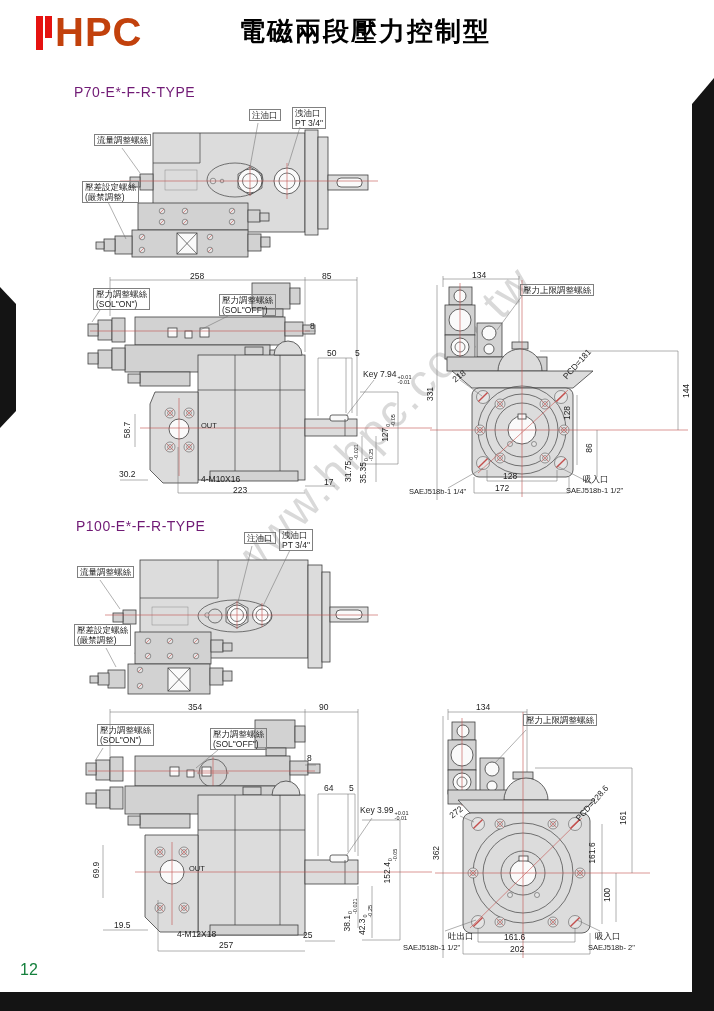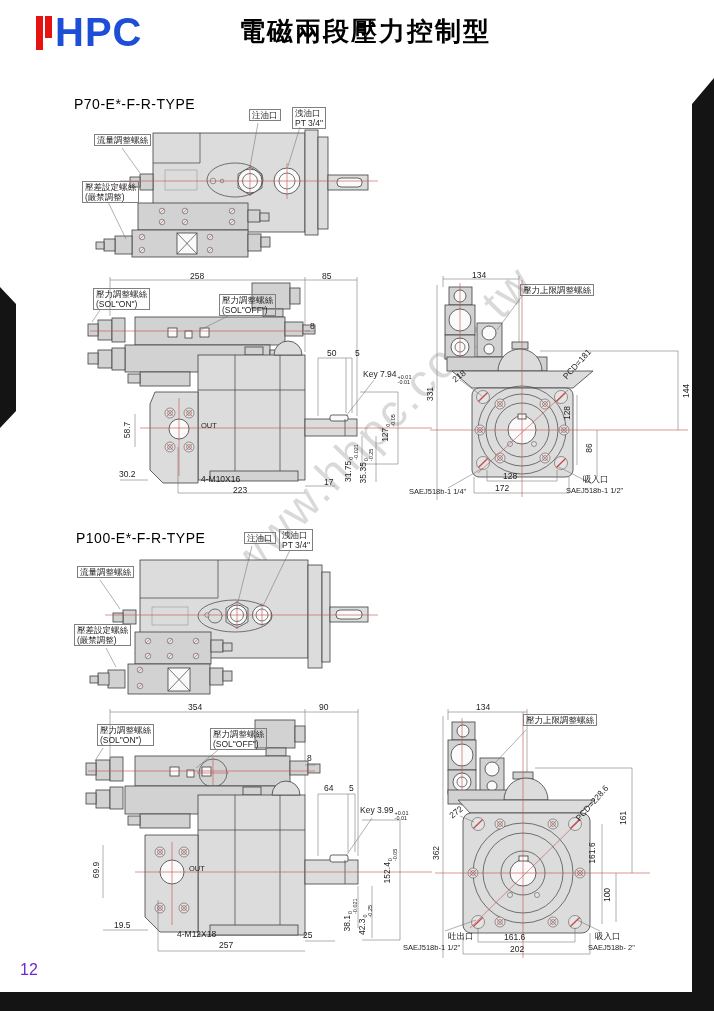--- a/index.html
+++ b/index.html
@@ -6,35 +6,35 @@
   .page{position:relative;width:714px;height:1011px;background:#fff;overflow:hidden;
         font-family:"Liberation Sans","DejaVu Sans",sans-serif;}
   .lbl{position:absolute;font-size:8.5px;line-height:10px;color:#1d1d1d;white-space:nowrap;}
   .s7{font-size:7.5px;}
   .callout{border:1px solid #808080;padding:0 2px;}
   .vdim{transform:translate(-50%,-50%) rotate(-90deg);}
   .diag48{transform:translate(-50%,-50%) rotate(-48deg);}
   .diag38{transform:translate(-50%,-50%) rotate(-38deg);}
   .tol{display:inline-flex;flex-direction:column;font-size:5.5px;line-height:5.8px;vertical-align:-1.5px;margin-left:1px;}
   .tol i{font-style:normal;}
-  .model{position:absolute;font-size:14px;letter-spacing:0.5px;color:#000000;margin-top:12px;}
+  .model{position:absolute;font-size:14px;letter-spacing:0.5px;color:#701a75;}
   .title{position:absolute;left:150px;top:14px;width:430px;text-align:center;
          font-size:26px;font-weight:bold;letter-spacing:2px;color:#000;}
   .logo{position:absolute;left:36px;top:10px;display:flex;align-items:flex-start;}
   .logo .bar1{width:7px;height:34px;background:#e51210;margin-right:2px;margin-top:6px;}
   .logo .bar2{width:7px;height:22px;background:#e51210;margin-right:3px;margin-top:6px;}
-  .logo .txt{font-size:40px;font-weight:900;color:#1d4ed8;line-height:44px;letter-spacing:1px;}
+  .logo .txt{font-size:40px;font-weight:900;color:#c2410c;line-height:44px;letter-spacing:1px;}
   .watermark{position:absolute;left:335px;top:470px;transform:translate(-50%,-50%) rotate(-46deg);
              font-size:46px;letter-spacing:3px;color:rgba(165,165,165,0.42);white-space:nowrap;}
   .band-left{position:absolute;left:0;top:287px;width:16px;height:141px;background:#141414;
              clip-path:polygon(0 0,100% 12%,100% 88%,0 100%);}
   .bar-right{position:absolute;left:692px;top:78px;width:22px;height:933px;background:#141414;
              clip-path:polygon(0 26px,100% 0,100% 100%,0 100%);}
   .bar-bottom{position:absolute;left:0;top:992px;width:714px;height:19px;background:#141414;}
-  .pagenum{position:absolute;left:20px;top:961px;font-size:16px;color:#6d28d9;}
+  .pagenum{position:absolute;left:20px;top:961px;font-size:16px;color:#15803d;}
   svg{position:absolute;overflow:visible;}
   svg .body{fill:#dcdcdc;stroke:#3f3f3f;stroke-width:0.8;}
   svg .blk{fill:#d2d2d2;stroke:#3f3f3f;stroke-width:0.8;}
   svg .hole{fill:#fafafa;stroke:#3f3f3f;stroke-width:0.8;}
   svg .ln{fill:none;stroke:#3f3f3f;stroke-width:0.7;}
   svg .thin{fill:none;stroke:#8a8a8a;stroke-width:0.5;}
   svg .red{stroke:#c4504e;stroke-width:0.6;fill:none;}
   svg .redb{stroke:#c4504e;stroke-width:1.4;fill:none;}
   svg .diml{stroke:#707070;stroke-width:0.55;fill:none;}
   svg .bolt{fill:#e4e4e4;stroke:#5a5a5a;stroke-width:0.6;}

